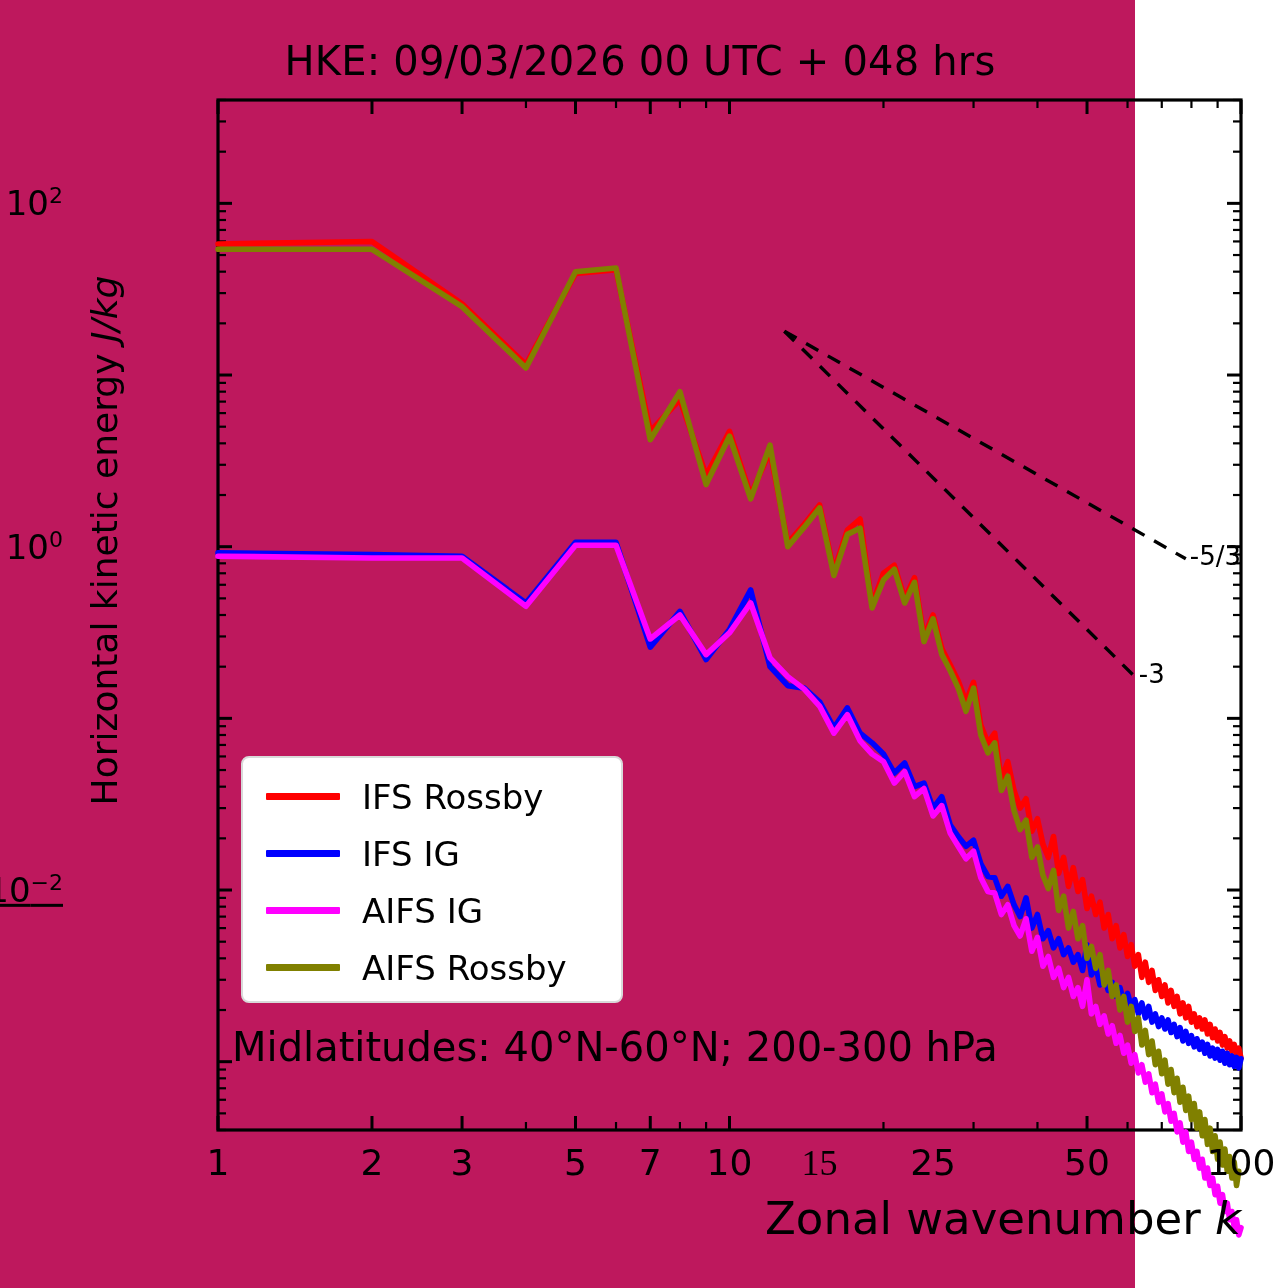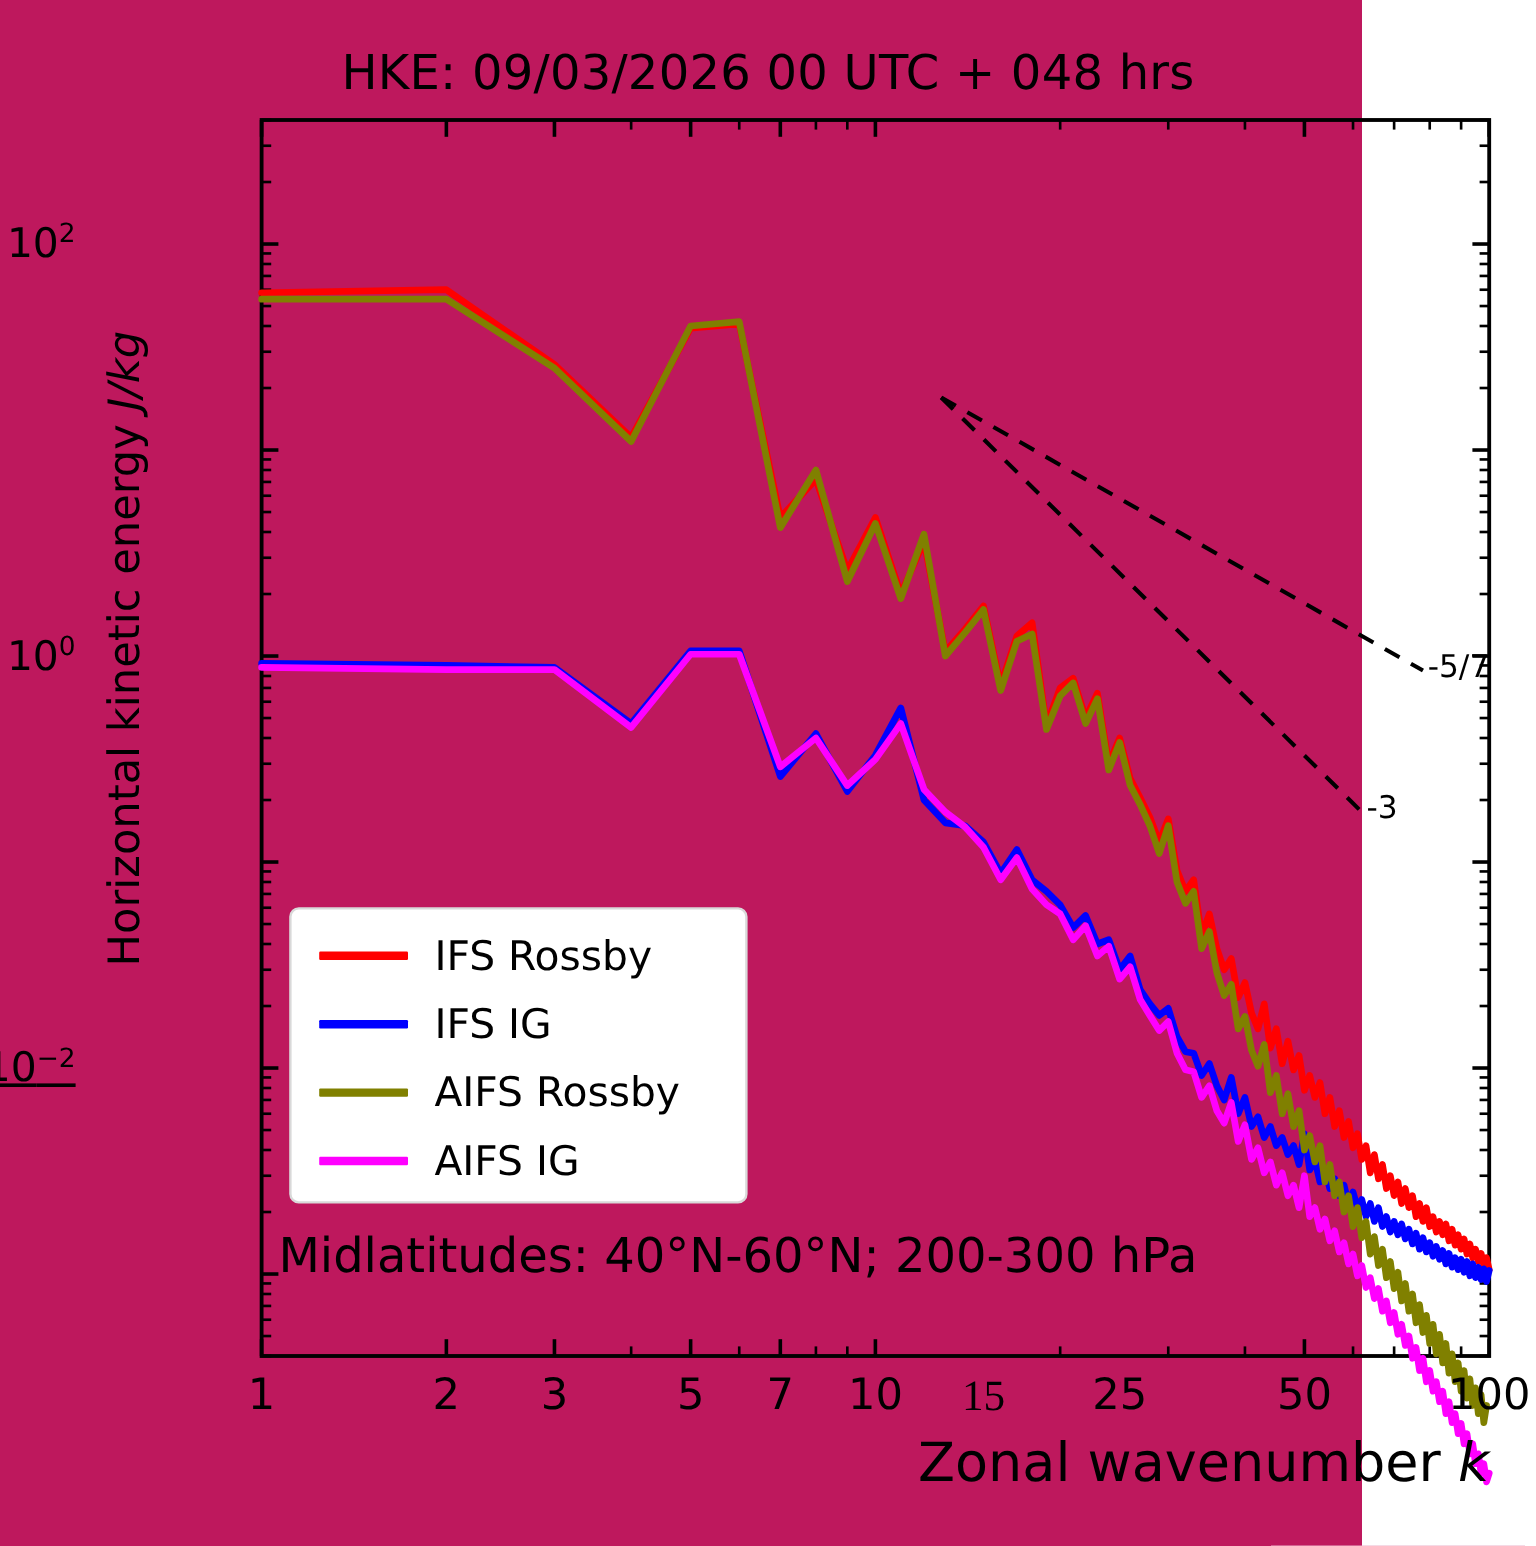--- a/index.html
+++ b/index.html
@@ -211,28 +211,28 @@
   <div id="legend">
       <div class="legrow">
         <div class="legline" style="background: rgb(255, 0, 0);"></div>
         <span class="legtxt">IFS Rossby</span>
       </div>
       <div class="legrow">
         <div class="legline" style="background: rgb(0, 0, 255);"></div>
         <span class="legtxt">IFS IG</span>
       </div>
       <div class="legrow">
+        <div class="legline" style="background: rgb(255, 0, 255);"></div>
+        <span class="legtxt">AIFS IG</span>
+      </div>
+      <div class="legrow">
         <div class="legline" style="background: rgb(128, 128, 0);"></div>
         <span class="legtxt">AIFS Rossby</span>
       </div>
-      <div class="legrow">
-        <div class="legline" style="background: rgb(255, 0, 255);"></div>
-        <span class="legtxt">AIFS IG</span>
-      </div>
     </div>
 
   <div id="annot">Midlatitudes: 40°N-60°N; 200-300 hPa</div>
 
   <div id="xlabel">Zonal wavenumber <span class="it">k</span></div>
 
-<div class="slopelbl" style="left: 1189.81px; top: 540.803px;">-5/7</div>
+<div class="slopelbl" style="left: 1189.81px; top: 540.803px;">-5/3</div>
     <div class="slopelbl" style="left: 1138.81px; top: 658.632px;">-3</div>
   </div>
 
 </body></html>

